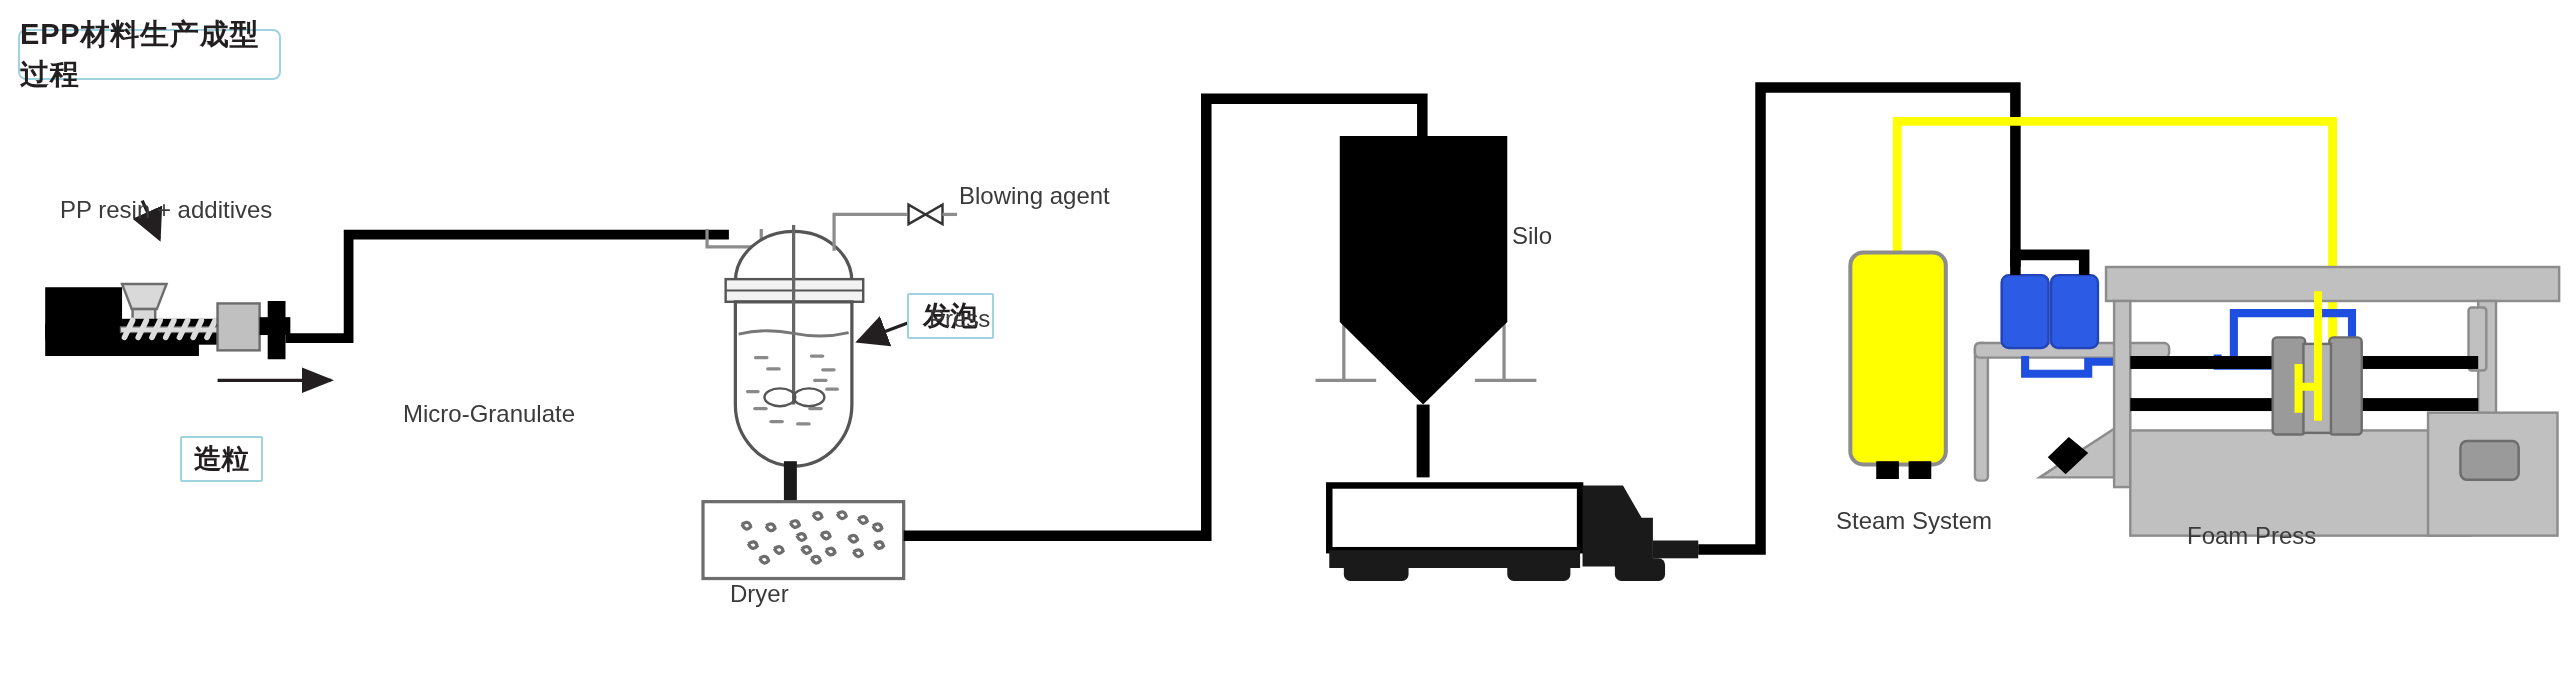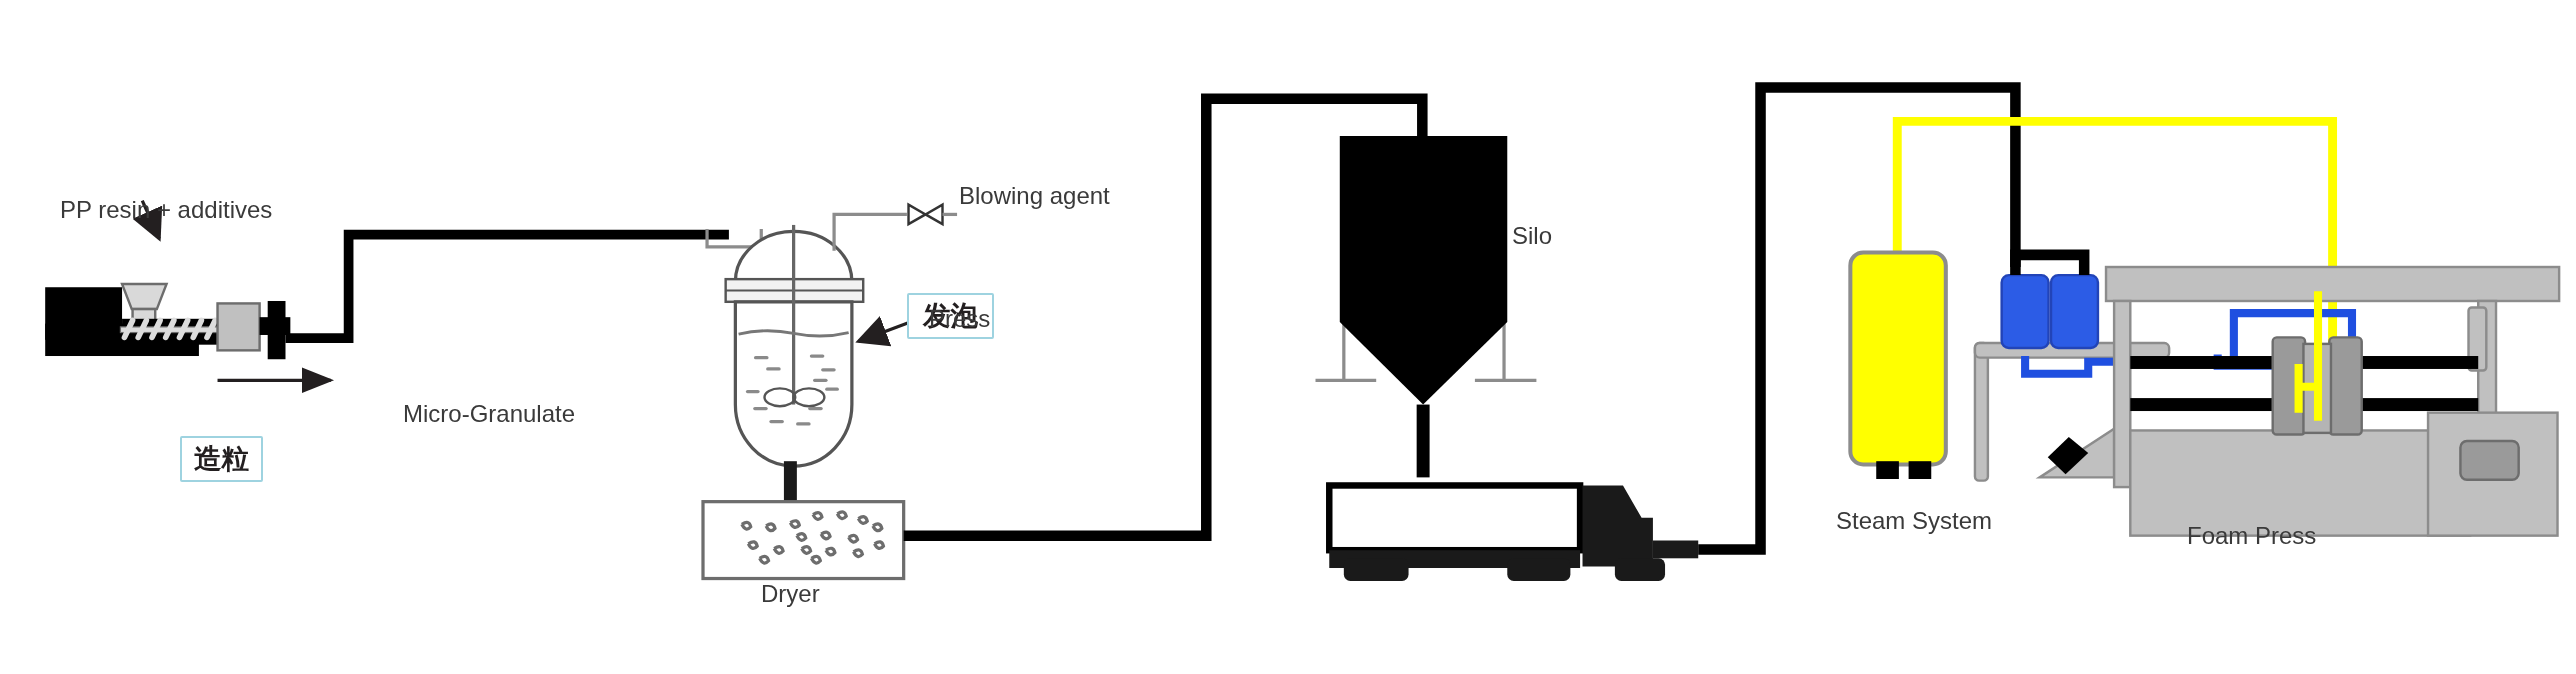--- a/index.html
+++ b/index.html
@@ -35,21 +35,21 @@
 
   .lbl{
     position:absolute;color:#3a3a3a;
     font-size:24px;white-space:nowrap;
   }
   #lbl-ppresin{left:39px;top:196px;margin-left:21px;}
   #lbl-microgran{left:403px;top:400px;}
   #lbl-blowing{left:959px;top:182px;}
   #lbl-water{left:929px;top:305px;}
   #lbl-silo{left:1512px;top:206px;margin-top:16px;}
-  #lbl-dryer{left:761px;top:580px;}
+  #lbl-dryer{left:730px;top:580px;}
   #lbl-steam{left:1836px;top:507px;}
   #lbl-press{left:2187px;top:522px;}
 </style>
 </head>
 <body>
 
 <div id="stage">
 
   <svg id="diagram" viewBox="0 0 3182 833">
     <defs>
@@ -229,20 +229,21 @@
 
       <rect x="2808" y="417" width="40" height="120" rx="5" fill="#9a9a9a" stroke="#6d6d6d" stroke-width="3"></rect>
       <rect x="2878" y="417" width="40" height="120" rx="5" fill="#9a9a9a" stroke="#6d6d6d" stroke-width="3"></rect>
       <rect x="2846" y="425" width="34" height="110" fill="#b4b4b4" stroke="#6d6d6d" stroke-width="3"></rect>
 
       <path d="M2864,360 L2864,520" fill="none" stroke="#ffff00" stroke-width="10"></path>
       <path d="M2840,450 L2840,510 M2840,478 L2866,478" fill="none" stroke="#ffff00" stroke-width="10"></path>
     </g>
   </svg>
 
+  <div class="title-box" id="title-main">EPP材料生产成型过程</div>
 
   <div class="cn-tag" id="tag-granulate">造粒</div>
   <div class="cn-tag" id="tag-foam">发泡</div>
 
   <div class="lbl" id="lbl-ppresin">PP resin + additives</div>
   <div class="lbl" id="lbl-microgran">Micro-Granulate</div>
   <div class="lbl" id="lbl-blowing">Blowing agent</div>
   <div class="lbl" id="lbl-water">Press</div>
   <div class="lbl" id="lbl-silo">Silo</div>
   <div class="lbl" id="lbl-dryer">Dryer</div>

